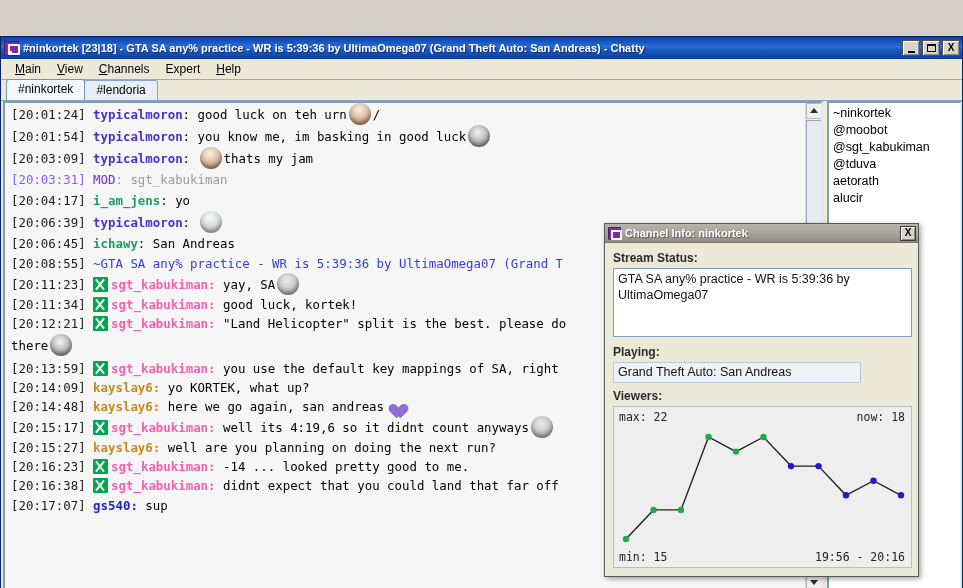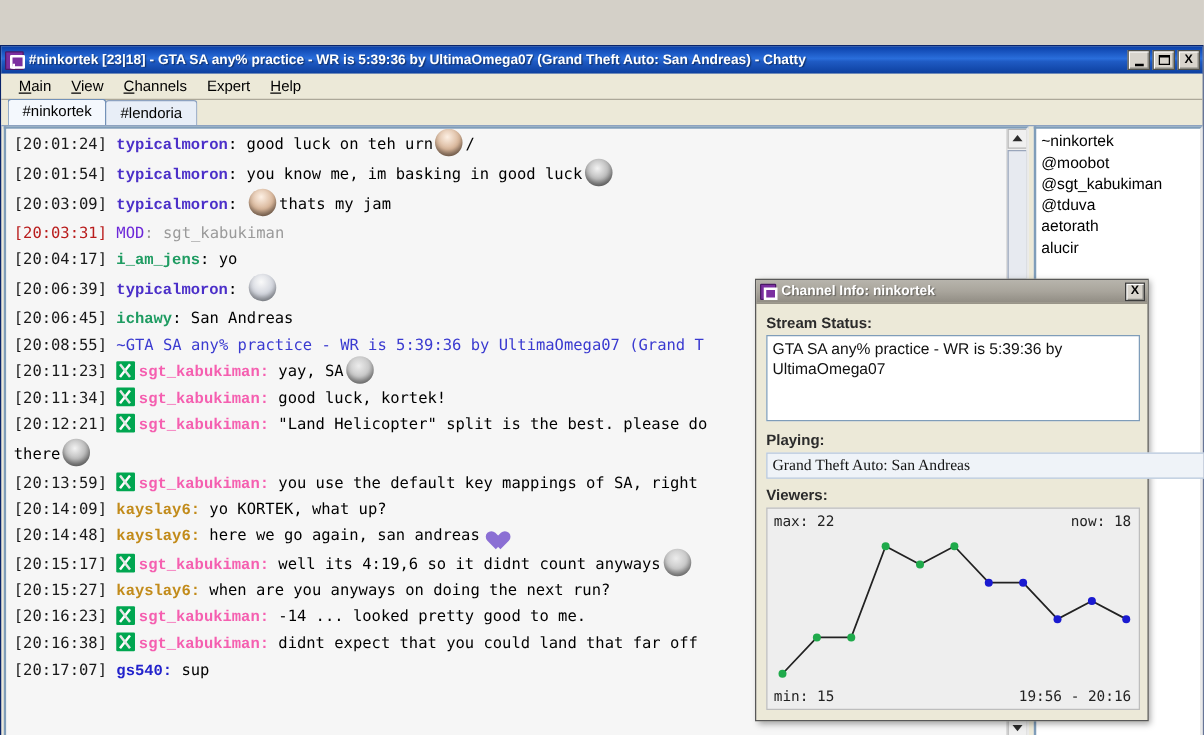--- a/index.html
+++ b/index.html
@@ -136,22 +136,22 @@
     font-family: "DejaVu Sans Mono", monospace;
     font-size: 12.4px;
   }
   .msg {
     line-height: 21px;
     white-space: nowrap;
     color: #000;
     padding-left: 4px;
   }
   .ts { color: #1a1a1a; }
-  .ts.dim { color: #b91c1c; }
-  .nick { font-weight: bold; font-family: Liberation Mono, monospace; }
+  .ts.dim { color: #8b5cf6; }
+  .nick { font-weight: bold; }
   .nick-purple { color: #4b2fc9; }
   .nick-green { color: #1f9c62; }
   .nick-pink { color: #f55fb0; }
   .nick-orange { color: #c28b1a; }
   .nick-blue { color: #2222cc; }
   .nick-grey { color: #6d28d9; font-weight: normal; }
   .txt-blue { color: #3a3ad0; }
   .txt-grey { color: #9a9a9a; }
 
   .badge-mod {
@@ -320,30 +320,29 @@
     width: 299px; height: 69px;
     background: #fff;
     border: 1px solid #7f9db9;
     font-size: 12.5px;
     color: #111;
     padding: 2px 4px;
     line-height: 16px;
     overflow: hidden;
   }
   #playing-box {
-    width: 351px; height: 21px;
+    width: 248px; height: 21px;
     background: #eff3f8;
     border: 1px solid #b8c8dc;
     font-size: 12.5px;
     color: #111;
     padding: 2px 4px;
     margin-bottom: 2px;
     overflow: hidden;
     white-space: nowrap;
-    font-family: Liberation Serif, serif;
   }
   #viewers-panel {
     position: relative;
     width: 299px; height: 162px;
     background: #eeeeee;
     border: 1px solid #bdbdbd;
     font-family: "DejaVu Sans Mono", monospace;
     font-size: 11.5px;
     color: #222;
     overflow: hidden;
@@ -483,21 +482,21 @@
 
       <div class="msg" style="line-height:19px">
         <span class="ts">[20:15:17]</span>
         <span class="badge-mod"></span><span class="nick nick-pink">sgt_kabukiman</span><span class="nick nick-pink">:</span>
         <span>well its 4:19,6 so it didnt count anyways</span><span class="emote bibl"></span>
       </div>
 
       <div class="msg" style="line-height:19px">
         <span class="ts">[20:15:27]</span>
         <span class="nick nick-orange">kayslay6</span><span class="nick nick-orange">:</span>
-        <span>when are you anyways on doing the next run?</span>
+        <span>well are you planning on doing the next run?</span>
       </div>
 
       <div class="msg" style="line-height:19px">
         <span class="ts">[20:16:23]</span>
         <span class="badge-mod"></span><span class="nick nick-pink">sgt_kabukiman</span><span class="nick nick-pink">:</span>
         <span>-14 ... looked pretty good to me.</span>
       </div>
 
       <div class="msg" style="line-height:19px">
         <span class="ts">[20:16:38]</span>

